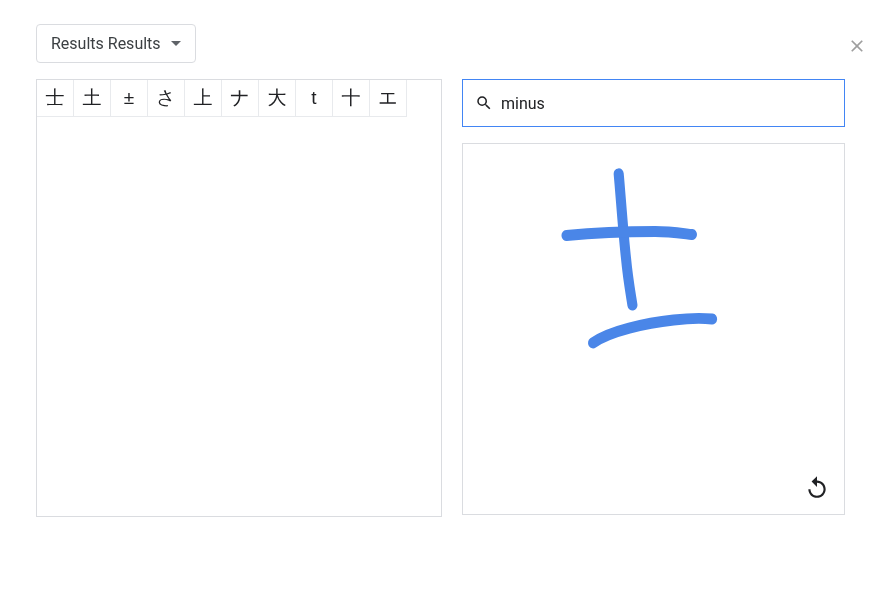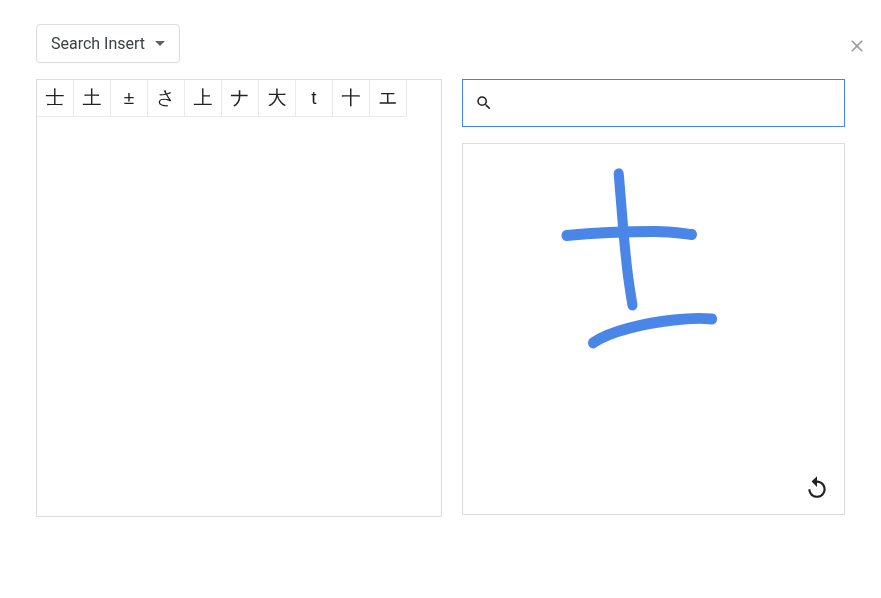--- a/index.html
+++ b/index.html
@@ -136,21 +136,21 @@
 
   <div class="close-btn">
     <svg width="20" height="20" viewBox="0 0 24 24">
       <path fill="currentColor" d="M19 6.41L17.59 5 12 10.59 6.41 5 5 6.41 10.59 12 5 17.59 6.41 19 12 13.41 17.59 19 19 17.59 13.41 12z"></path>
     </svg>
   </div>
 
 
   <div class="dropdown-row">
     <div class="dropdown">
-      <span>Search Insert</span>
+      <span>Results Results</span>
       <span class="dropdown-arrow"></span>
     </div>
   </div>
 
   <div class="main-row">
 
     <div class="results-panel">
       <div class="char-grid">
         <div class="char-cell">士</div>
         <div class="char-cell">土</div>
@@ -166,20 +166,21 @@
     </div>
 
     <div class="right-col">
 
       <div class="search-box">
         <span class="search-icon">
           <svg width="18" height="18" viewBox="0 0 24 24">
             <path fill="#202124" d="M15.5 14h-.79l-.28-.27A6.471 6.471 0 0016 9.5 6.5 6.5 0 109.5 16c1.61 0 3.09-.59 4.23-1.57l.27.28v.79l5 4.99L20.49 19l-4.99-5zm-6 0C7.01 14 5 11.99 5 9.5S7.01 5 9.5 5 14 7.01 14 9.5 11.99 14 9.5 14z"></path>
           </svg>
         </span>
+        <input class="search-input" type="text" value="minus" style="">
       </div>
 
       <div class="draw-panel">
         <svg class="drawing-svg" viewBox="0 0 416 372" preserveAspectRatio="none">
           <path class="stroke" d="M 170 30 C 172 50, 175 90, 178 115 C 180 135, 183 150, 185 162"></path>
           <path class="stroke" d="M 113 92 C 135 90, 180 88, 210 88 C 225 88, 240 90, 250 91"></path>
           <path class="stroke" d="M 142 200 C 160 188, 200 180, 230 177 C 248 175, 262 175, 272 176"></path>
         </svg>
         <div class="undo-btn">
           <svg width="26" height="26" viewBox="0 0 24 24">

